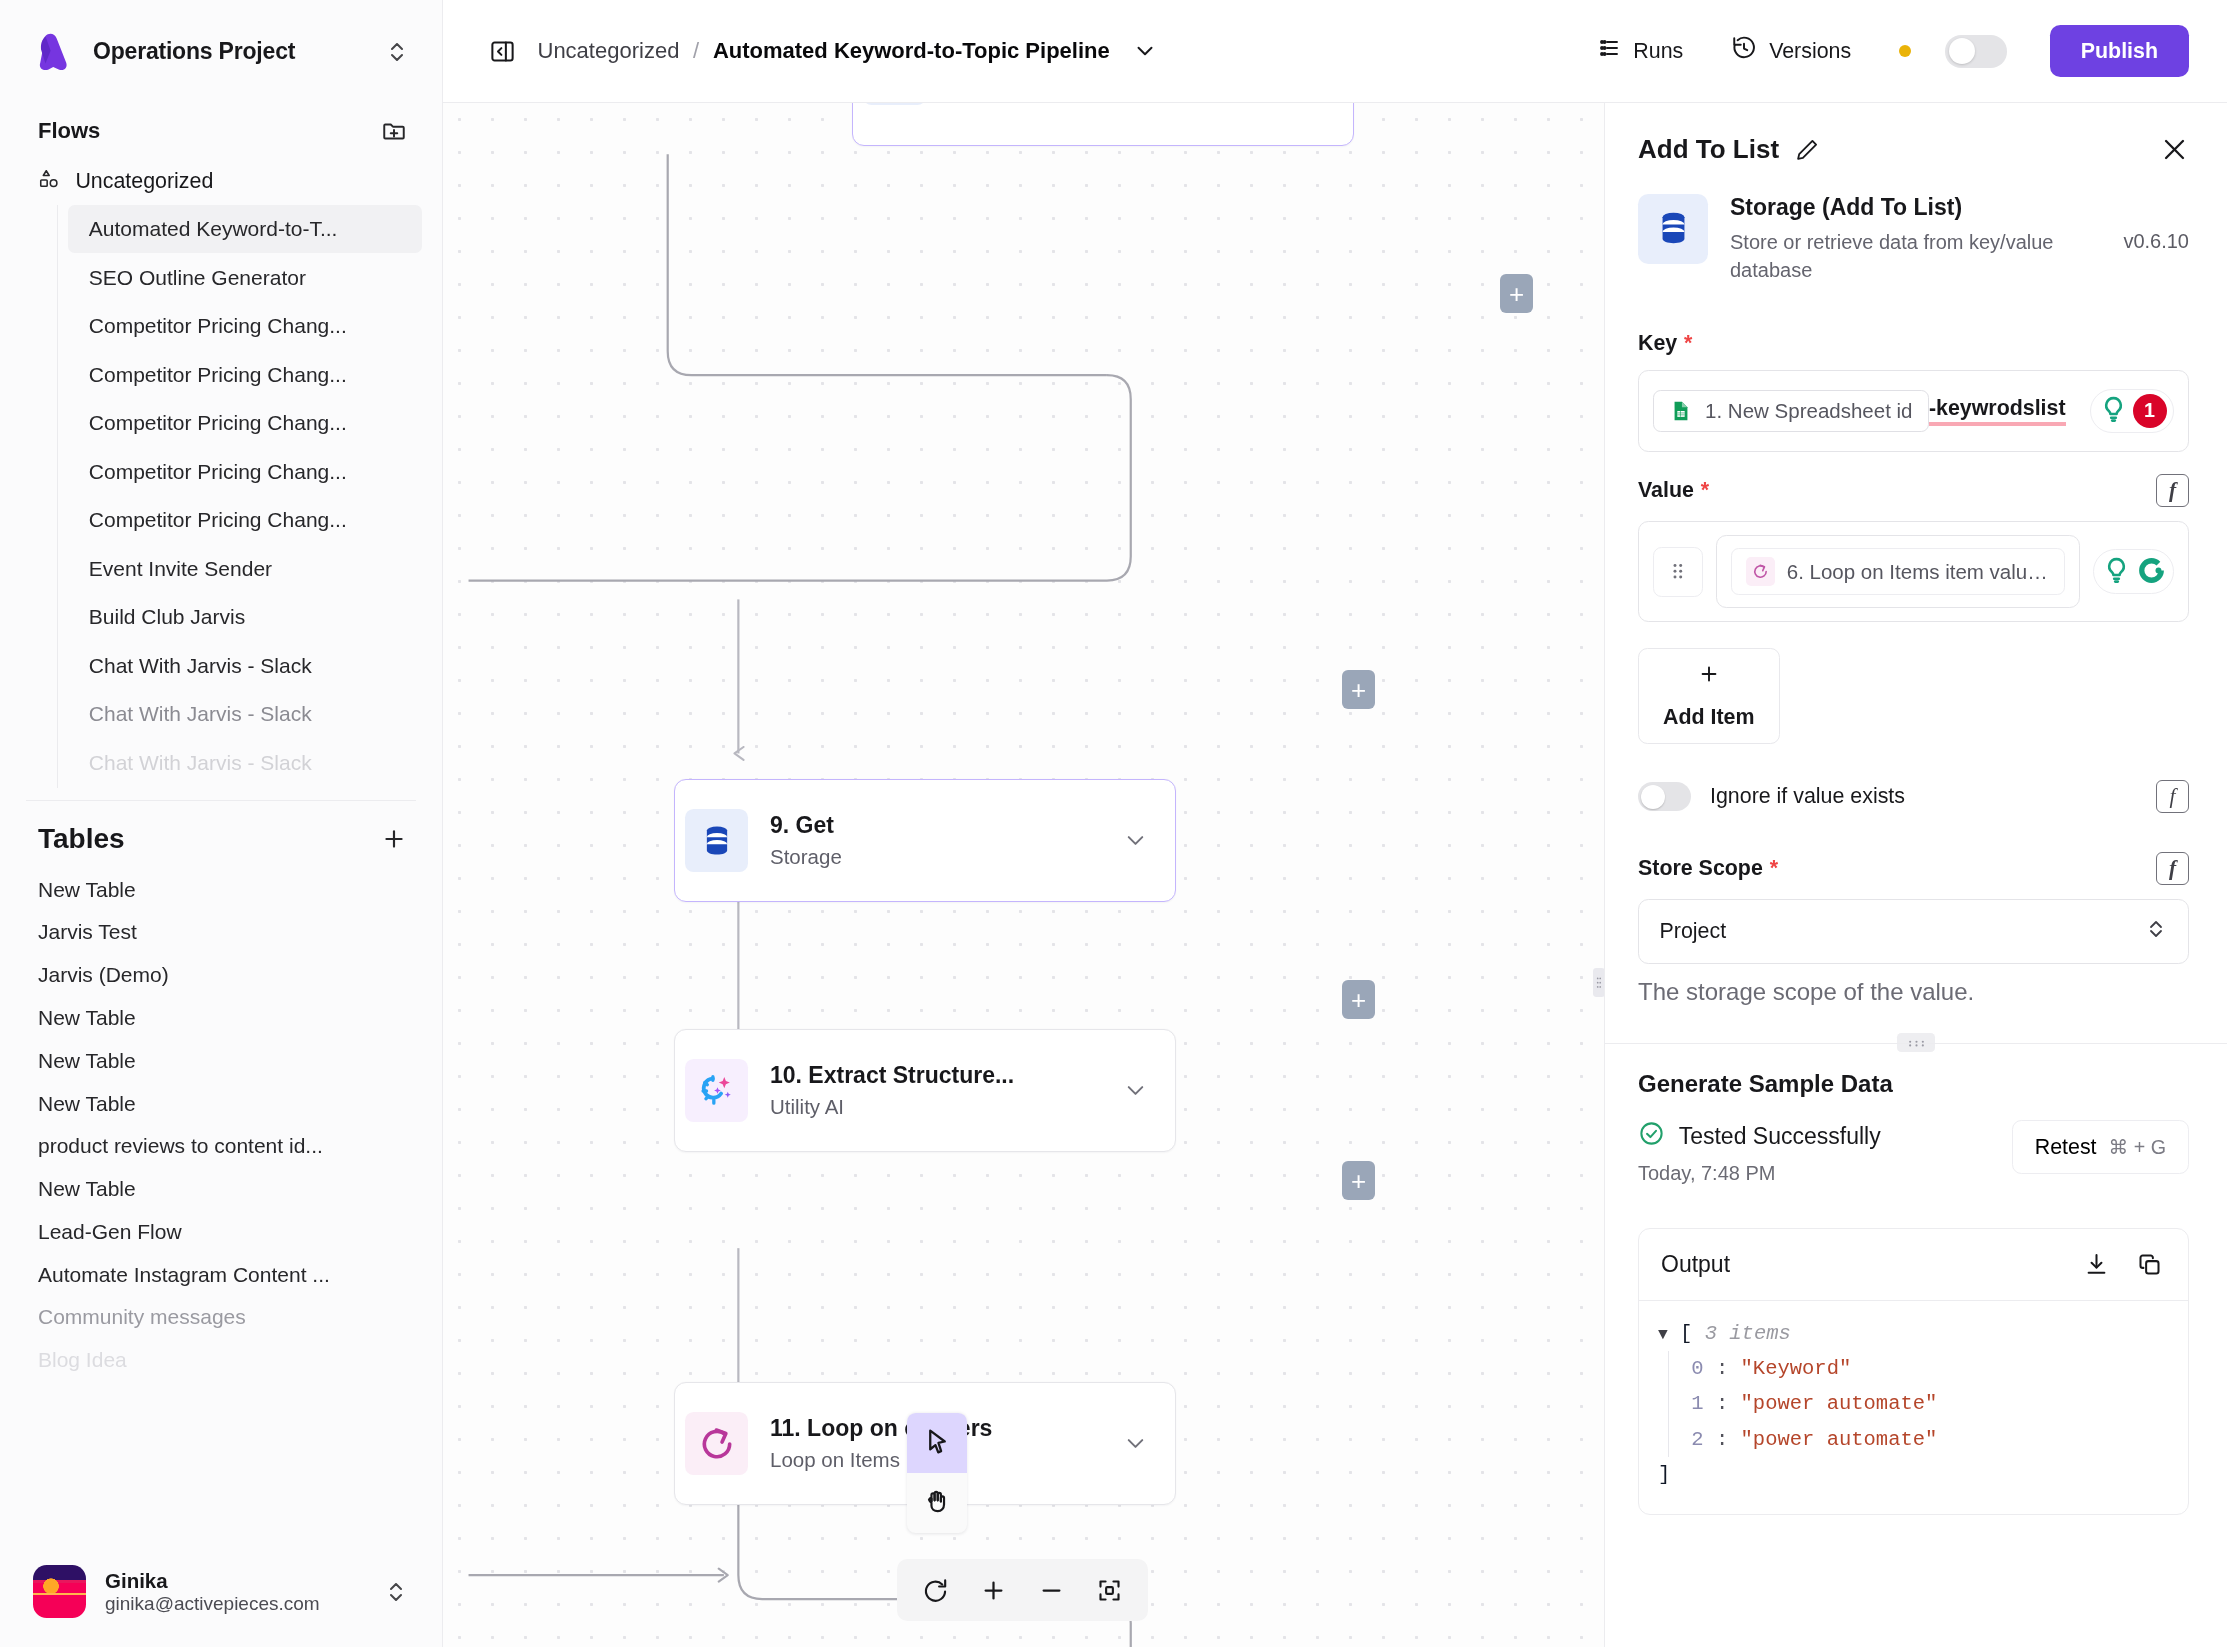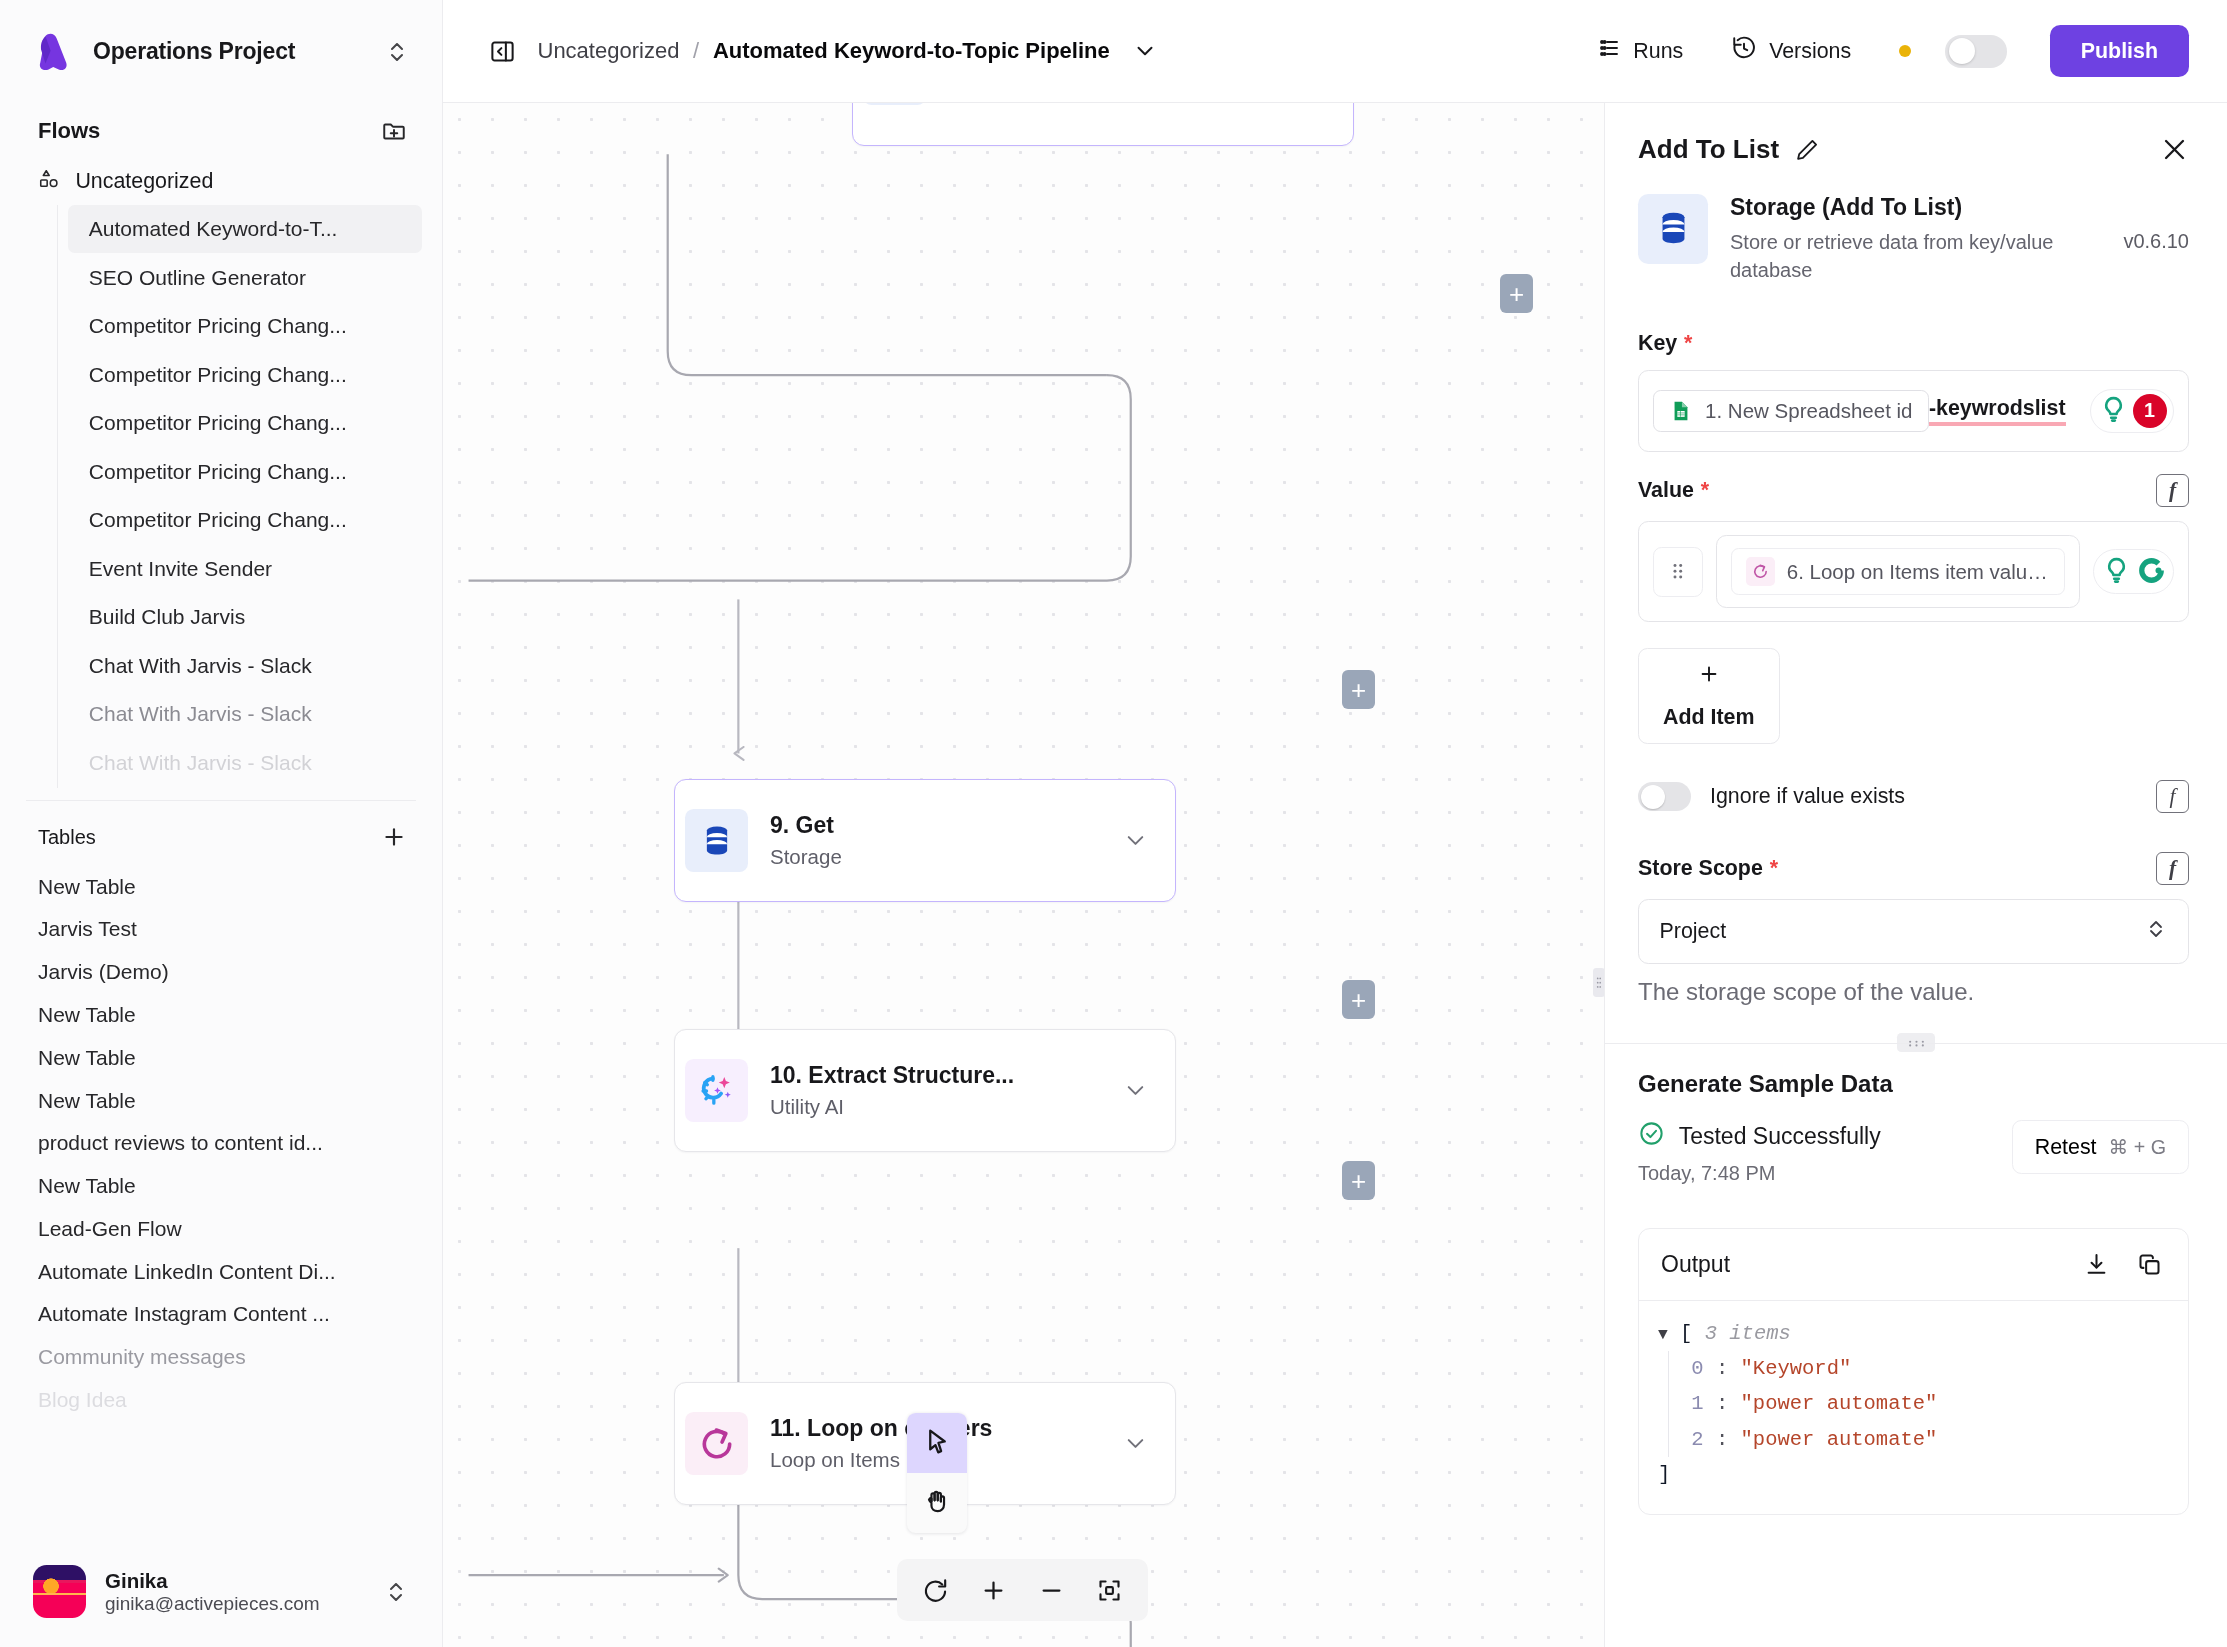--- a/index.html
+++ b/index.html
@@ -56,21 +56,21 @@
   .flow-item.active { background: #f1f1f3; }
   .flow-item.fade1 { color: #8b8b92; }
   .flow-item.fade2 { color: #d2d2d6; }
 
   .sb-divider { height: 0.9px; background: #ececef; margin: 12px 26px 0 26px; }
 
   .tables-head {
     display: flex; align-items: center; justify-content: space-between;
     padding: 22px 34px 13.7px 38px;
   }
-  .tables-head .ttl { font-size: 20px; font-weight: normal; }
+  .tables-head .ttl { font-size: 28px; font-weight: bold; }
   .table-item {
     font-size: 21px; color: #27272a;
     padding: 9.4px 34px 9.4px 38px;
     white-space: nowrap; overflow: hidden; text-overflow: ellipsis;
   }
   .table-item.fade1 { color: #9a9aa1; }
   .table-item.fade2 { color: #dcdce0; }
 
   .sb-user {
     margin-top: auto;
@@ -404,21 +404,20 @@
     <div>
       <div class="table-item">New Table</div>
       <div class="table-item">Jarvis Test</div>
       <div class="table-item">Jarvis (Demo)</div>
       <div class="table-item">New Table</div>
       <div class="table-item">New Table</div>
       <div class="table-item">New Table</div>
       <div class="table-item">product reviews to content id...</div>
       <div class="table-item">New Table</div>
       <div class="table-item">Lead-Gen Flow</div>
-      <div class="table-item">Automate LinkedIn Content Di...</div>
       <div class="table-item">Automate Instagram Content ...</div>
       <div class="table-item fade1">Community messages</div>
       <div class="table-item fade2">Blog Idea</div>
     </div>
 
     <div class="sb-user">
       <span class="avatar"></span>
       <span class="user-meta">
         <span class="user-name">Ginika</span>
         <span class="user-mail">ginika@activepieces.com</span>

